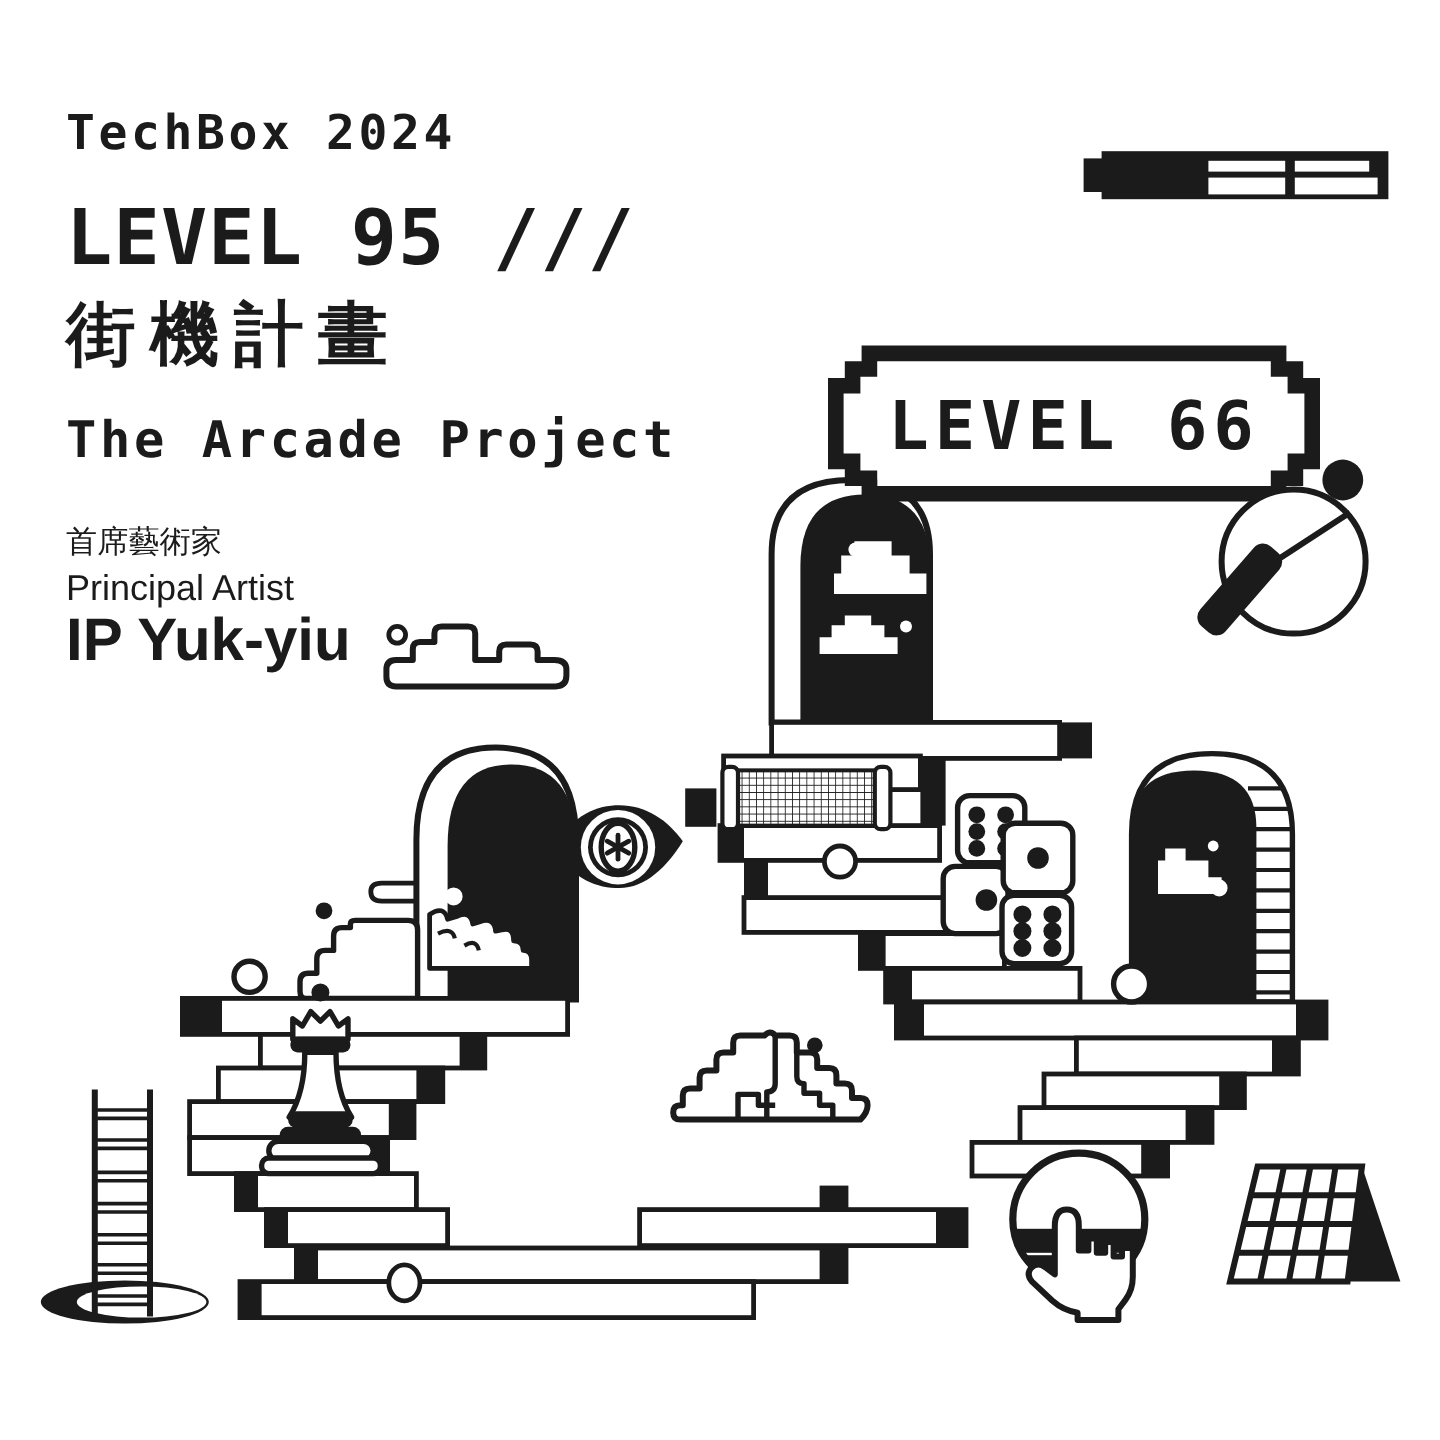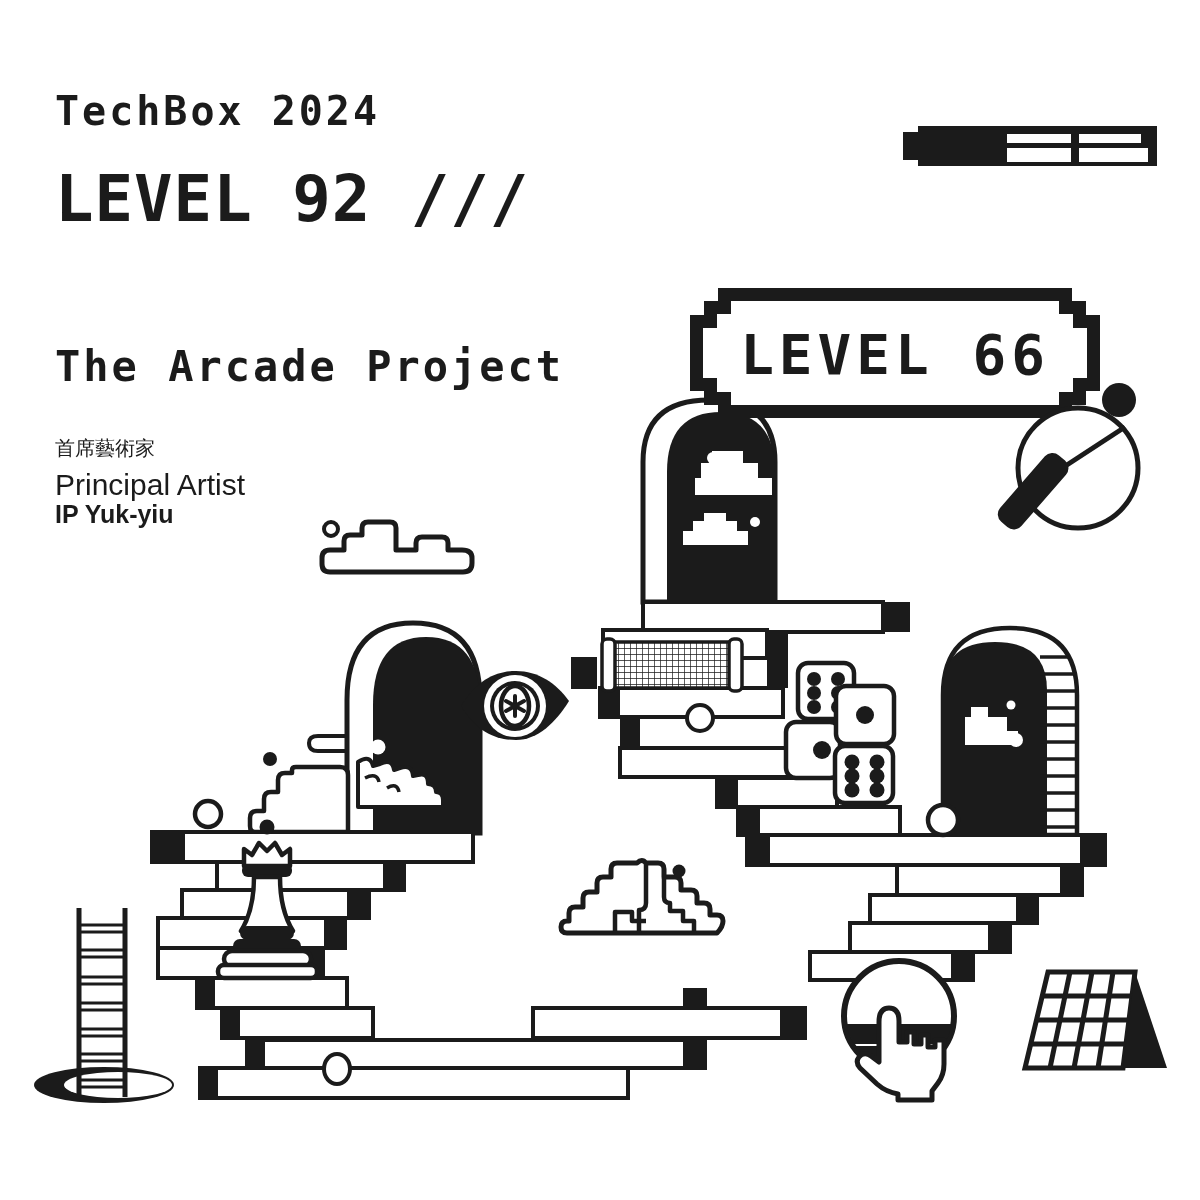--- a/index.html
+++ b/index.html
@@ -6,24 +6,24 @@
   .poster{position:relative;width:1200px;height:1200px;background:#ffffff;overflow:hidden;
           font-family:"Liberation Sans", sans-serif;color:#1b1b1b;}
   .art{position:absolute;left:0;top:0;width:1200px;height:1200px;}
   .txt{position:absolute;left:55px;white-space:nowrap;color:#1b1b1b;}
   .pix{font-family:"DejaVu Sans Mono", monospace;font-weight:bold;}
   .event-line{top:88px;font-size:40px;letter-spacing:3px;text-align:center;}
   .level-line{top:162px;font-size:64px;letter-spacing:1px;}
   .zh-line{top:240px;font-size:58px;letter-spacing:12px;}
   .sub-line{top:330px;font-size:42px;letter-spacing:3px;margin-top:12px;}
   .credits{position:absolute;left:55px;top:438px;line-height:1.0;}
-  .credit-role-zh{font-size:20px;margin:0 0 12px 0;font-weight:normal;}
+  .credit-role-zh{font-size:26px;margin:0 0 12px 0;font-weight:normal;}
   .credit-role-en{font-size:30px;margin:0 0 2px 0;font-weight:normal;}
   .credit-name-zh{font-size:38px;margin:0 0 10px 0;font-weight:bold;}
-  .credit-name-en{font-size:25px;margin:0;font-weight:bold;}
+  .credit-name-en{font-size:50px;margin:0;font-weight:bold;}
   .sign-text{font-family:"DejaVu Sans Mono", monospace;font-weight:bold;font-size:56px;letter-spacing:5px;}
 </style>
 </head>
 <body>
 
 <div class="poster">
 
   <svg class="art" viewBox="0 0 1200 1200">
     <defs>
       <pattern id="netpat" width="6" height="6" patternUnits="userSpaceOnUse">
@@ -286,21 +286,22 @@
           <line x1="81" y1="1036" x2="123" y2="1036"></line>
         <line x1="81" y1="1054" x2="123" y2="1054"></line>
           <line x1="81" y1="1061" x2="123" y2="1061"></line>
         <line x1="81" y1="1080" x2="123" y2="1080"></line>
           <line x1="81" y1="1087" x2="123" y2="1087"></line>
       </g>
     </g>
   </svg>
 
   <div class="txt pix event-line">TechBox 2024</div>
-  <div class="txt pix level-line">LEVEL 92 ///</div>
+  <div class="txt pix level-line">LEVEL 95 ///</div>
+  <div class="txt pix zh-line">街機計畫</div>
   <div class="txt pix sub-line">The Arcade Project</div>
 
   <div class="credits">
     <p class="credit-role-zh">首席藝術家</p>
     <p class="credit-role-en">Principal Artist</p>
     <p class="credit-name-en">IP Yuk-yiu</p>
   </div>
 
 </div>
 

